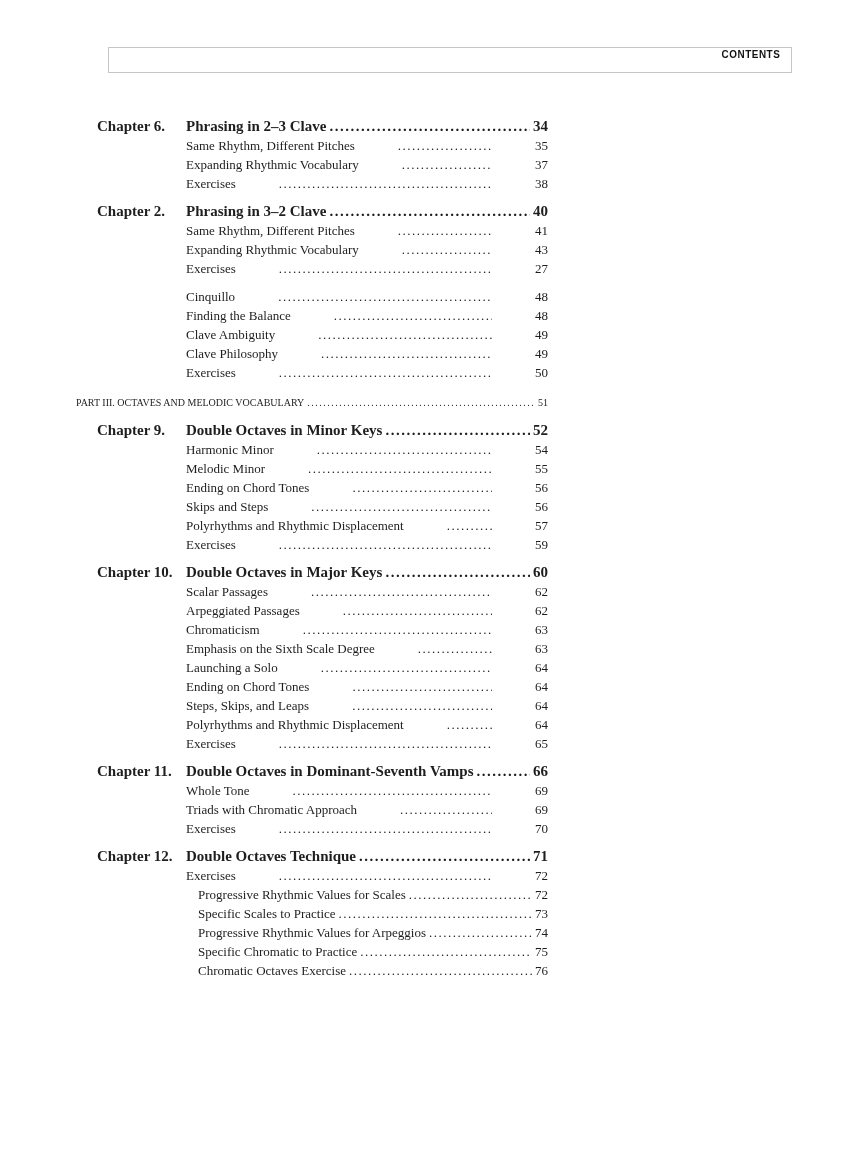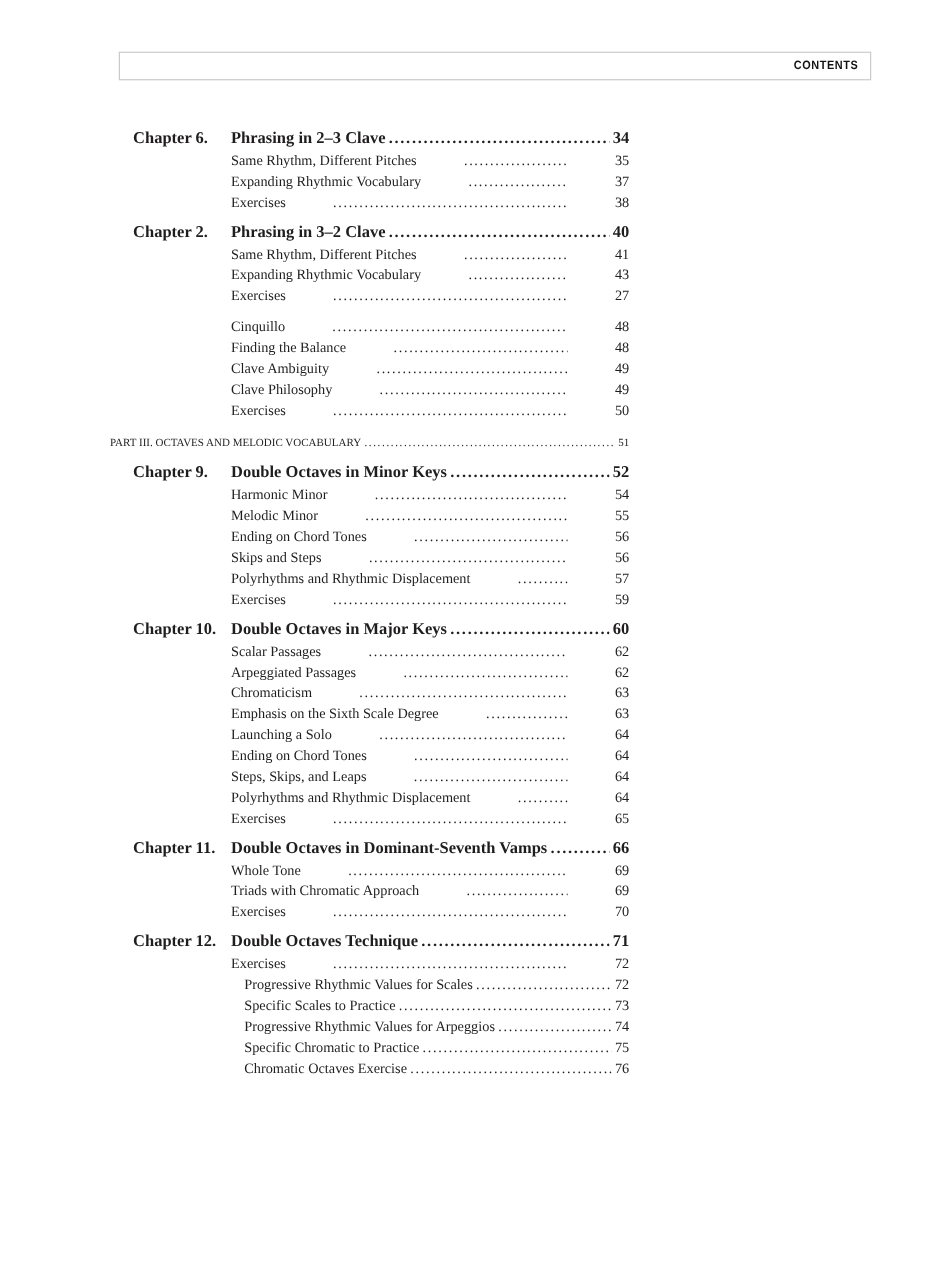--- a/index.html
+++ b/index.html
@@ -10,37 +10,37 @@
     font-family: "Liberation Serif", serif;
     color: #1f1d1e;
   }
   .page { position: relative; width: 864px; height: 1152px; overflow: hidden; }
 
   .header-box {
     margin: 47px 72px 0 108px;
     height: 26px;
     border: 1px solid #c6c6c6;
     display: flex;
-    align-items: center;
+    align-items: flex-start;
     justify-content: flex-end;
     padding-right: 11px;
     background: #ffffff;
   }
   .header-label {
     font-family: "Liberation Sans", sans-serif;
     font-weight: bold;
     font-size: 11px;
     letter-spacing: 0.6px;
     color: #121212;
     transform: scaleX(0.9);
     transform-origin: right center;
   }
 
   .toc {
-    margin: 44px 0 0 100px;
+    margin: 44px 0 0 76px;
     width: 472px;
   }
   .section { margin-bottom: 9px; }
   .row {
     display: flex;
     align-items: baseline;
     line-height: 19px;
     white-space: nowrap;
   }
   .heading-row {

